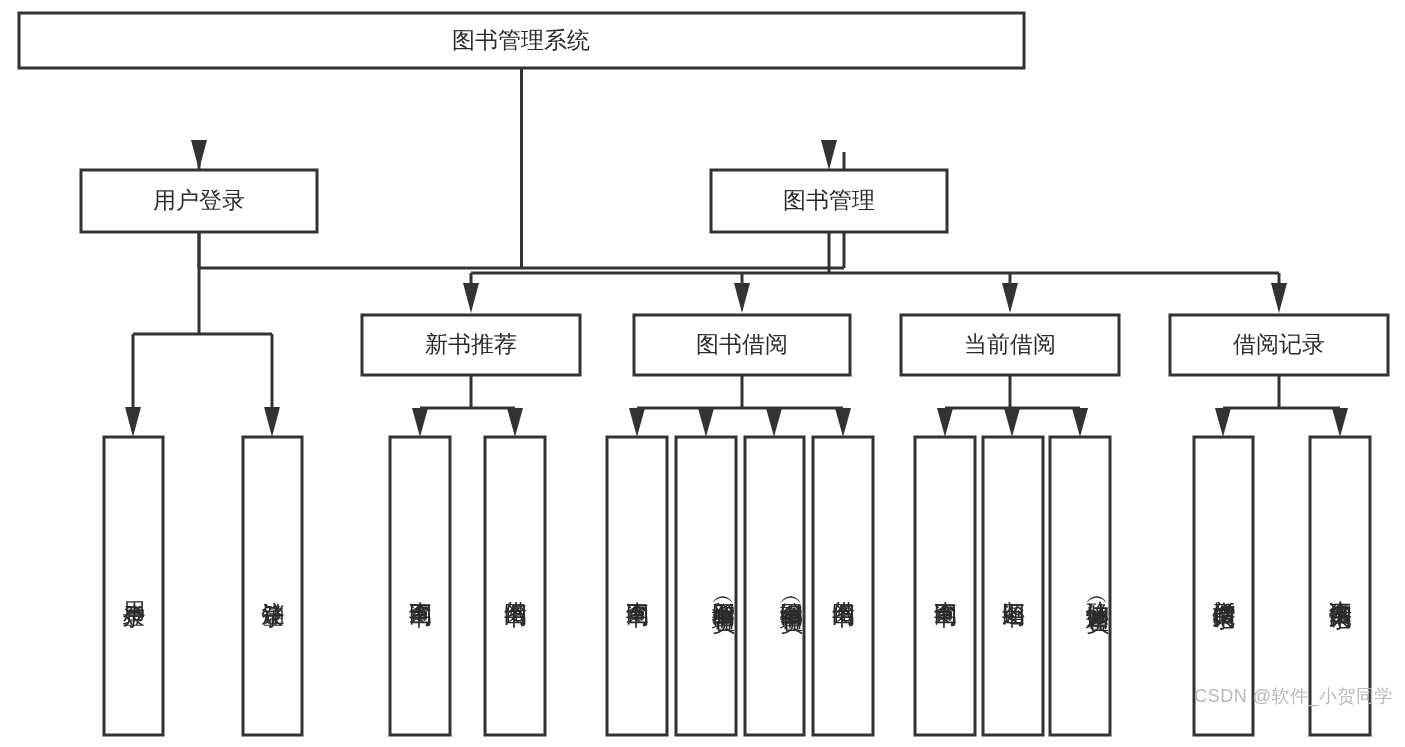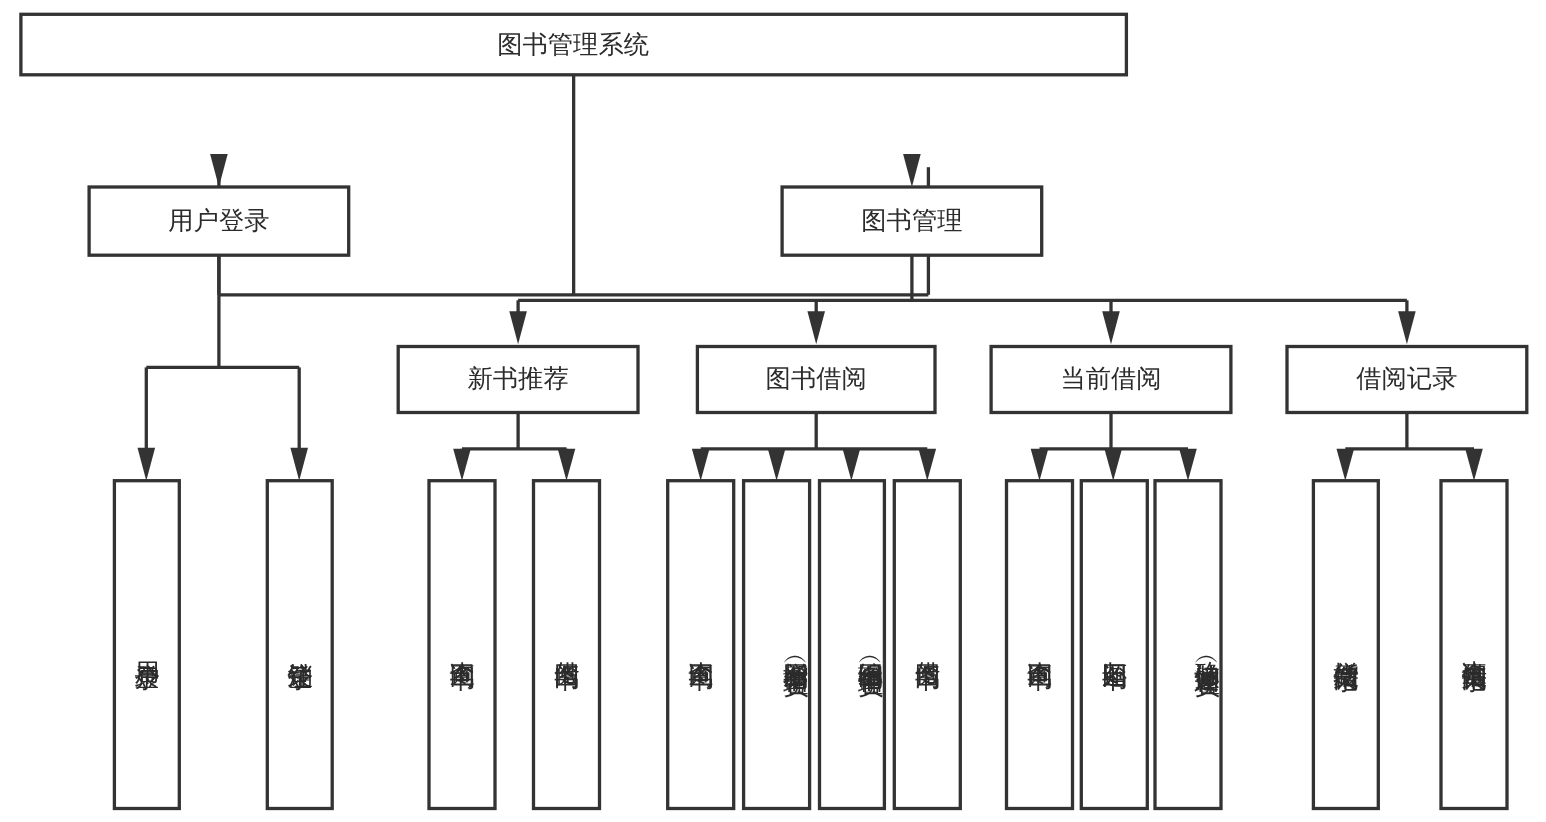--- a/index.html
+++ b/index.html
@@ -205,14 +205,15 @@
   <div class="node-label-v" style="left: 607px; top: 437px; width: 60px; height: 298px; align-items: center;">查询图书</div>
   <div class="node-label-v" style="left: 676px; top: 437px; width: 60px; height: 298px; align-items: flex-start; padding-top: 4px;">新增图书（管理员）</div>
   <div class="node-label-v" style="left: 745px; top: 437px; width: 59px; height: 298px; align-items: flex-start; padding-top: 4px;">编辑图书（管理员）</div>
   <div class="node-label-v" style="left: 813px; top: 437px; width: 60px; height: 298px; align-items: center;">借阅图书</div>
   <div class="node-label-v" style="left: 915px; top: 437px; width: 60px; height: 298px; align-items: center;">查询图书</div>
   <div class="node-label-v" style="left: 983px; top: 437px; width: 60px; height: 298px; align-items: center;">归还图书</div>
   <div class="node-label-v" style="left: 1050px; top: 437px; width: 60px; height: 298px; align-items: flex-start; padding-top: 4px;">确认归还（管理员）</div>
   <div class="node-label-v" style="left: 1194px; top: 437px; width: 59px; height: 298px; align-items: center;">新增借阅记录</div>
   <div class="node-label-v" style="left: 1310px; top: 437px; width: 60px; height: 298px; align-items: center;">查询借阅记录</div>
 
+  <div class="watermark">CSDN @软件_小贺同学</div>
 
 </div>
 
 </body></html>

